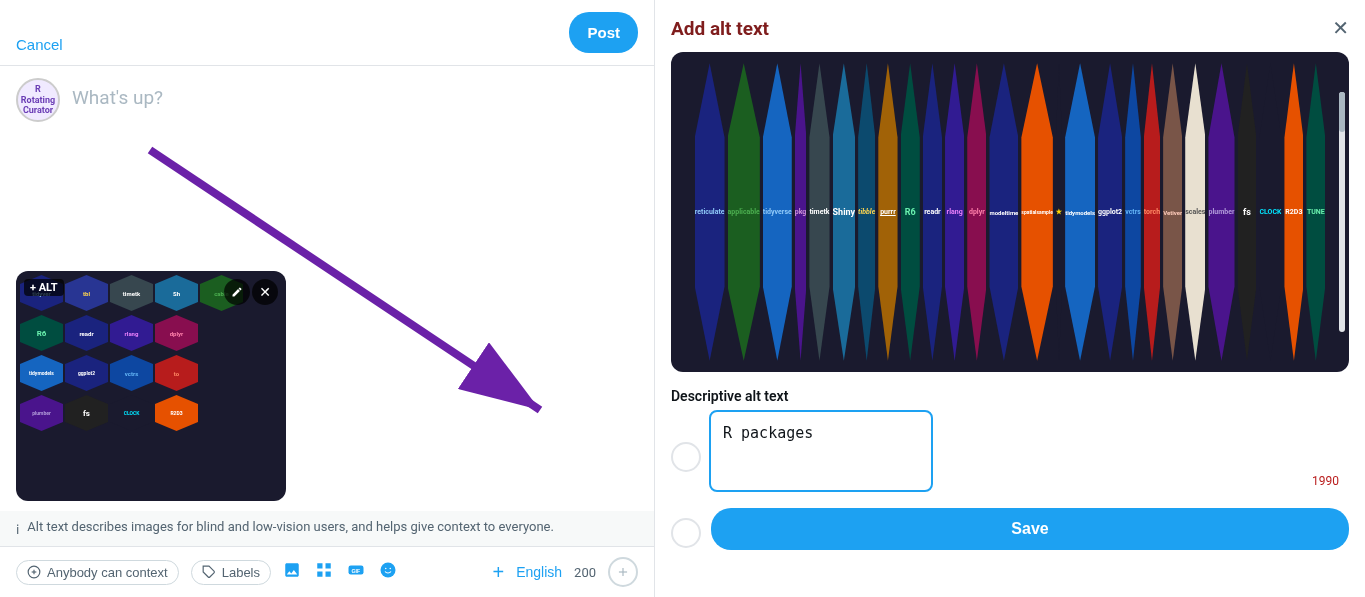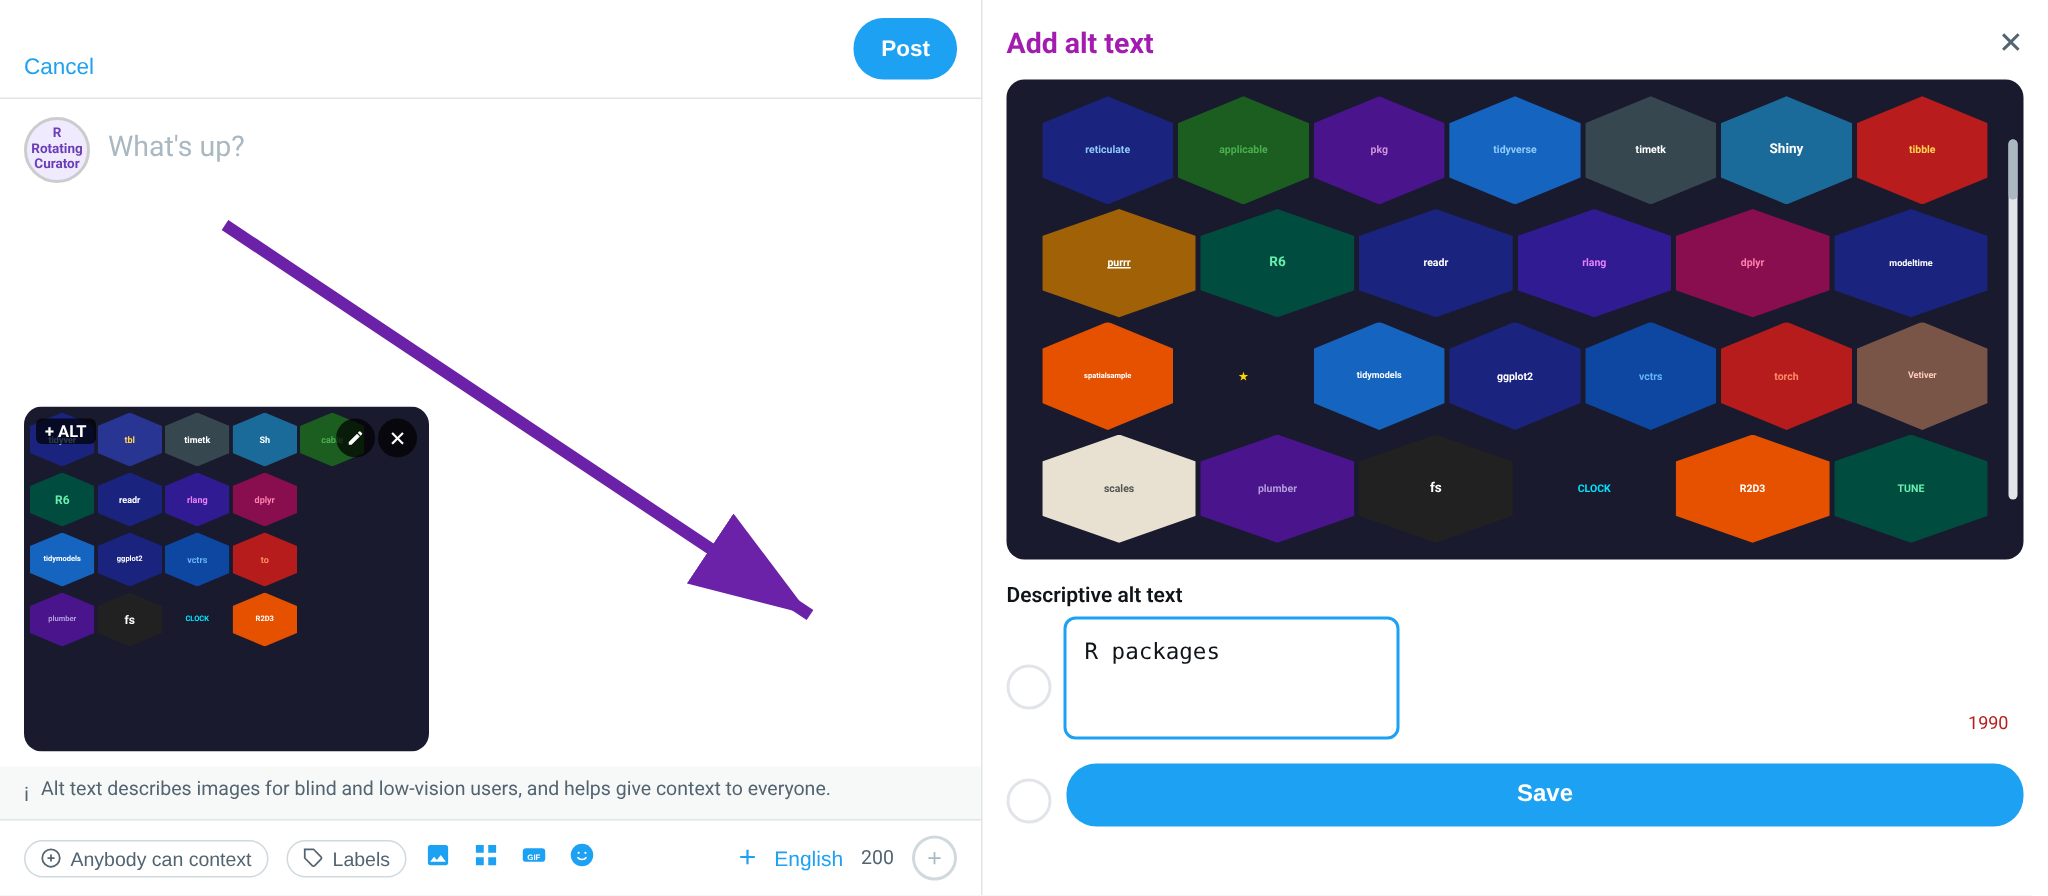--- a/index.html
+++ b/index.html
@@ -245,21 +245,21 @@
     }
     .right-header {
       display: flex;
       justify-content: space-between;
       align-items: center;
       margin-bottom: 12px;
     }
     .panel-title {
       font-size: 19px;
       font-weight: 700;
-      color: #a21caf;
+      color: #7f1d1d;
     }
     .close-panel-btn {
       background: none;
       border: none;
       font-size: 20px;
       cursor: pointer;
       color: #536471;
     }
 
     
@@ -496,30 +496,30 @@
       <h2 class="panel-title">Add alt text</h2>
       <button class="close-panel-btn">✕</button>
     </div>
 
     <div class="hex-image-large">
 
       <div class="scroll-bar">
         <div class="scroll-thumb"></div>
       </div>
 
-      <div style="width:93%;height:93%;display:flex;flex-direction:column;gap:3px;">
+      <div style="width:93%;height:93%;display:flex;gap:3px;">
 
         <div style="display:flex;gap:3px;flex:1;">
           <div style="flex:1;background:#1a237e;clip-path:polygon(50% 0%,100% 25%,100% 75%,50% 100%,0% 75%,0% 25%);display:flex;align-items:center;justify-content:center;font-size:7px;color:#90caf9;font-weight:700;">reticulate</div>
           <div style="flex:1;background:#1b5e20;clip-path:polygon(50% 0%,100% 25%,100% 75%,50% 100%,0% 75%,0% 25%);display:flex;align-items:center;justify-content:center;font-size:7px;color:#4caf50;font-weight:700;">applicable</div>
+          <div style="flex:1;background:#1565c0;clip-path:polygon(50% 0%,100% 25%,100% 75%,50% 100%,0% 75%,0% 25%);display:flex;align-items:center;justify-content:center;font-size:7px;color:#90caf9;font-weight:700;">tidyverse</div>
           <div style="flex:1;background:#4a148c;clip-path:polygon(50% 0%,100% 25%,100% 75%,50% 100%,0% 75%,0% 25%);display:flex;align-items:center;justify-content:center;font-size:7px;color:#ce93d8;font-weight:700;">pkg</div>
-          <div style="flex:1;background:#1565c0;clip-path:polygon(50% 0%,100% 25%,100% 75%,50% 100%,0% 75%,0% 25%);display:flex;align-items:center;justify-content:center;font-size:7px;color:#90caf9;font-weight:700;">tidyverse</div>
           <div style="flex:1;background:#37474f;clip-path:polygon(50% 0%,100% 25%,100% 75%,50% 100%,0% 75%,0% 25%);display:flex;align-items:center;justify-content:center;font-size:7px;color:#fff;font-weight:700;">timetk</div>
           <div style="flex:1;background:#1a6b9a;clip-path:polygon(50% 0%,100% 25%,100% 75%,50% 100%,0% 75%,0% 25%);display:flex;align-items:center;justify-content:center;font-size:9px;color:#fff;font-weight:700;">Shiny</div>
-          <div style="flex:1;background:#b91c1c;clip-path:polygon(50% 0%,100% 25%,100% 75%,50% 100%,0% 75%,0% 25%);display:flex;align-items:center;justify-content:center;font-size:7px;color:#ffd54f;font-weight:700;">tibble</div>
+          <div style="flex:1;background:#0c4a6e;clip-path:polygon(50% 0%,100% 25%,100% 75%,50% 100%,0% 75%,0% 25%);display:flex;align-items:center;justify-content:center;font-size:7px;color:#ffd54f;font-weight:700;font-style:italic;">tibble</div>
         </div>
 
         <div style="display:flex;gap:3px;flex:1;">
           <div style="flex:1;background:#a16207;clip-path:polygon(50% 0%,100% 25%,100% 75%,50% 100%,0% 75%,0% 25%);display:flex;align-items:center;justify-content:center;font-size:7px;color:#fff;font-weight:700;text-decoration:underline;">purrr</div>
           <div style="flex:1;background:#004d40;clip-path:polygon(50% 0%,100% 25%,100% 75%,50% 100%,0% 75%,0% 25%);display:flex;align-items:center;justify-content:center;font-size:9px;color:#69f0ae;font-weight:700;">R6</div>
           <div style="flex:1;background:#1a237e;clip-path:polygon(50% 0%,100% 25%,100% 75%,50% 100%,0% 75%,0% 25%);display:flex;align-items:center;justify-content:center;font-size:7px;color:#fff;font-weight:700;">readr</div>
           <div style="flex:1;background:#311b92;clip-path:polygon(50% 0%,100% 25%,100% 75%,50% 100%,0% 75%,0% 25%);display:flex;align-items:center;justify-content:center;font-size:7px;color:#ea80fc;font-weight:700;">rlang</div>
           <div style="flex:1;background:#880e4f;clip-path:polygon(50% 0%,100% 25%,100% 75%,50% 100%,0% 75%,0% 25%);display:flex;align-items:center;justify-content:center;font-size:7px;color:#ff80ab;font-weight:700;">dplyr</div>
           <div style="flex:1;background:#1a237e;clip-path:polygon(50% 0%,100% 25%,100% 75%,50% 100%,0% 75%,0% 25%);display:flex;align-items:center;justify-content:center;font-size:6px;color:#fff;font-weight:700;">modeltime</div>
         </div>

